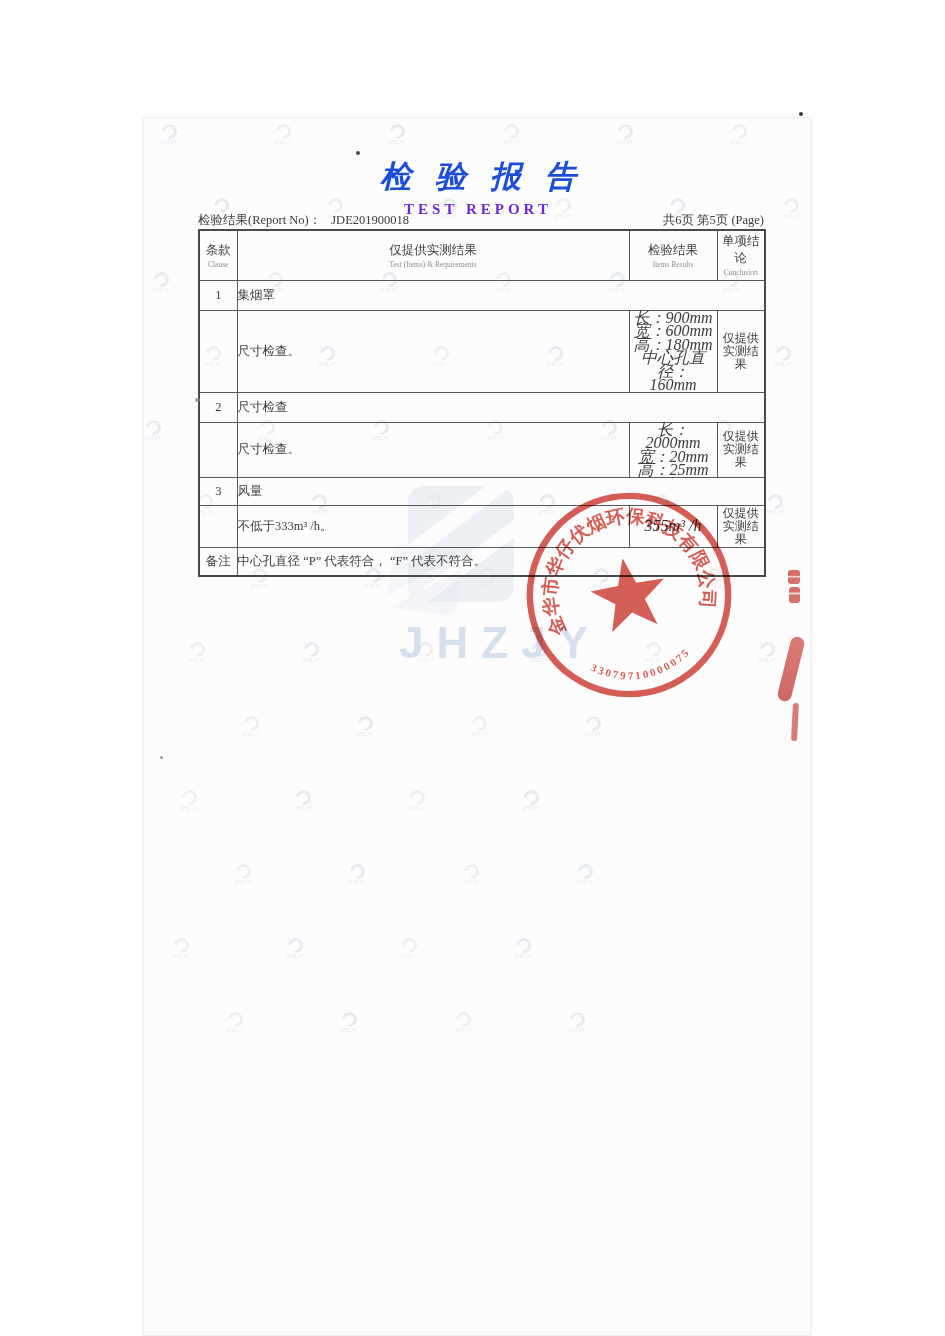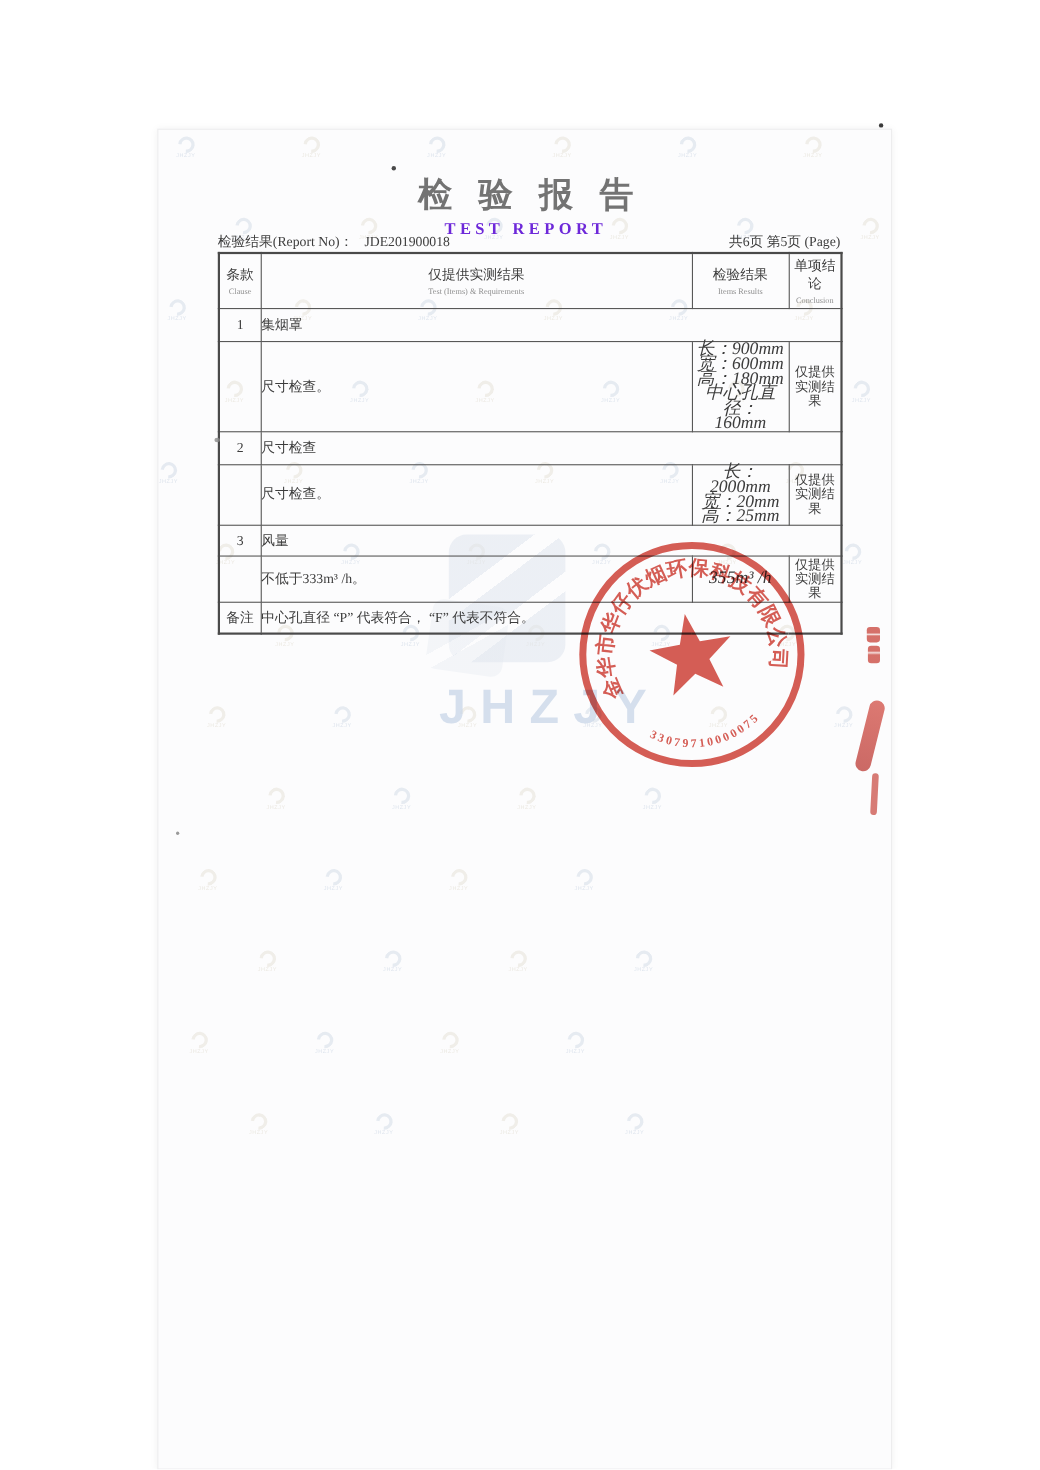--- a/index.html
+++ b/index.html
@@ -44,21 +44,21 @@
   }
   .wm-big-text {
     position:absolute; left:226px; top:500px; width:260px;
     font-family:"Liberation Sans","DejaVu Sans",sans-serif;
     font-weight:bold; font-size:44px; letter-spacing:13px;
     color:#c9d6e8; opacity:.75; text-align:center;
   }
   
   .title-block { position:absolute; left:0; top:38px; width:668px; text-align:center; z-index:2; }
   .title-cn { display:inline-block; font-size:31px; font-weight:bold;
-    letter-spacing:24px; margin-right:-24px; color:#737373; }
+    letter-spacing:24px; margin-right:-24px; color:#1d4ed8;font-style:italic; }
   .title-en { font-size:15px; font-weight:bold; letter-spacing:4px; margin-top:3px; color:#6d28d9; }
   .report-line {
     position:absolute; left:54px; top:94px; width:566px; z-index:2;
     display:flex; justify-content:space-between; font-size:12.5px;
   }
   .report-no-value { margin-left:10px;text-align:right; }
   
   .report-table {
     position:absolute; left:54px; top:111px; width:566px; z-index:2;
     border-collapse:collapse; table-layout:fixed;

